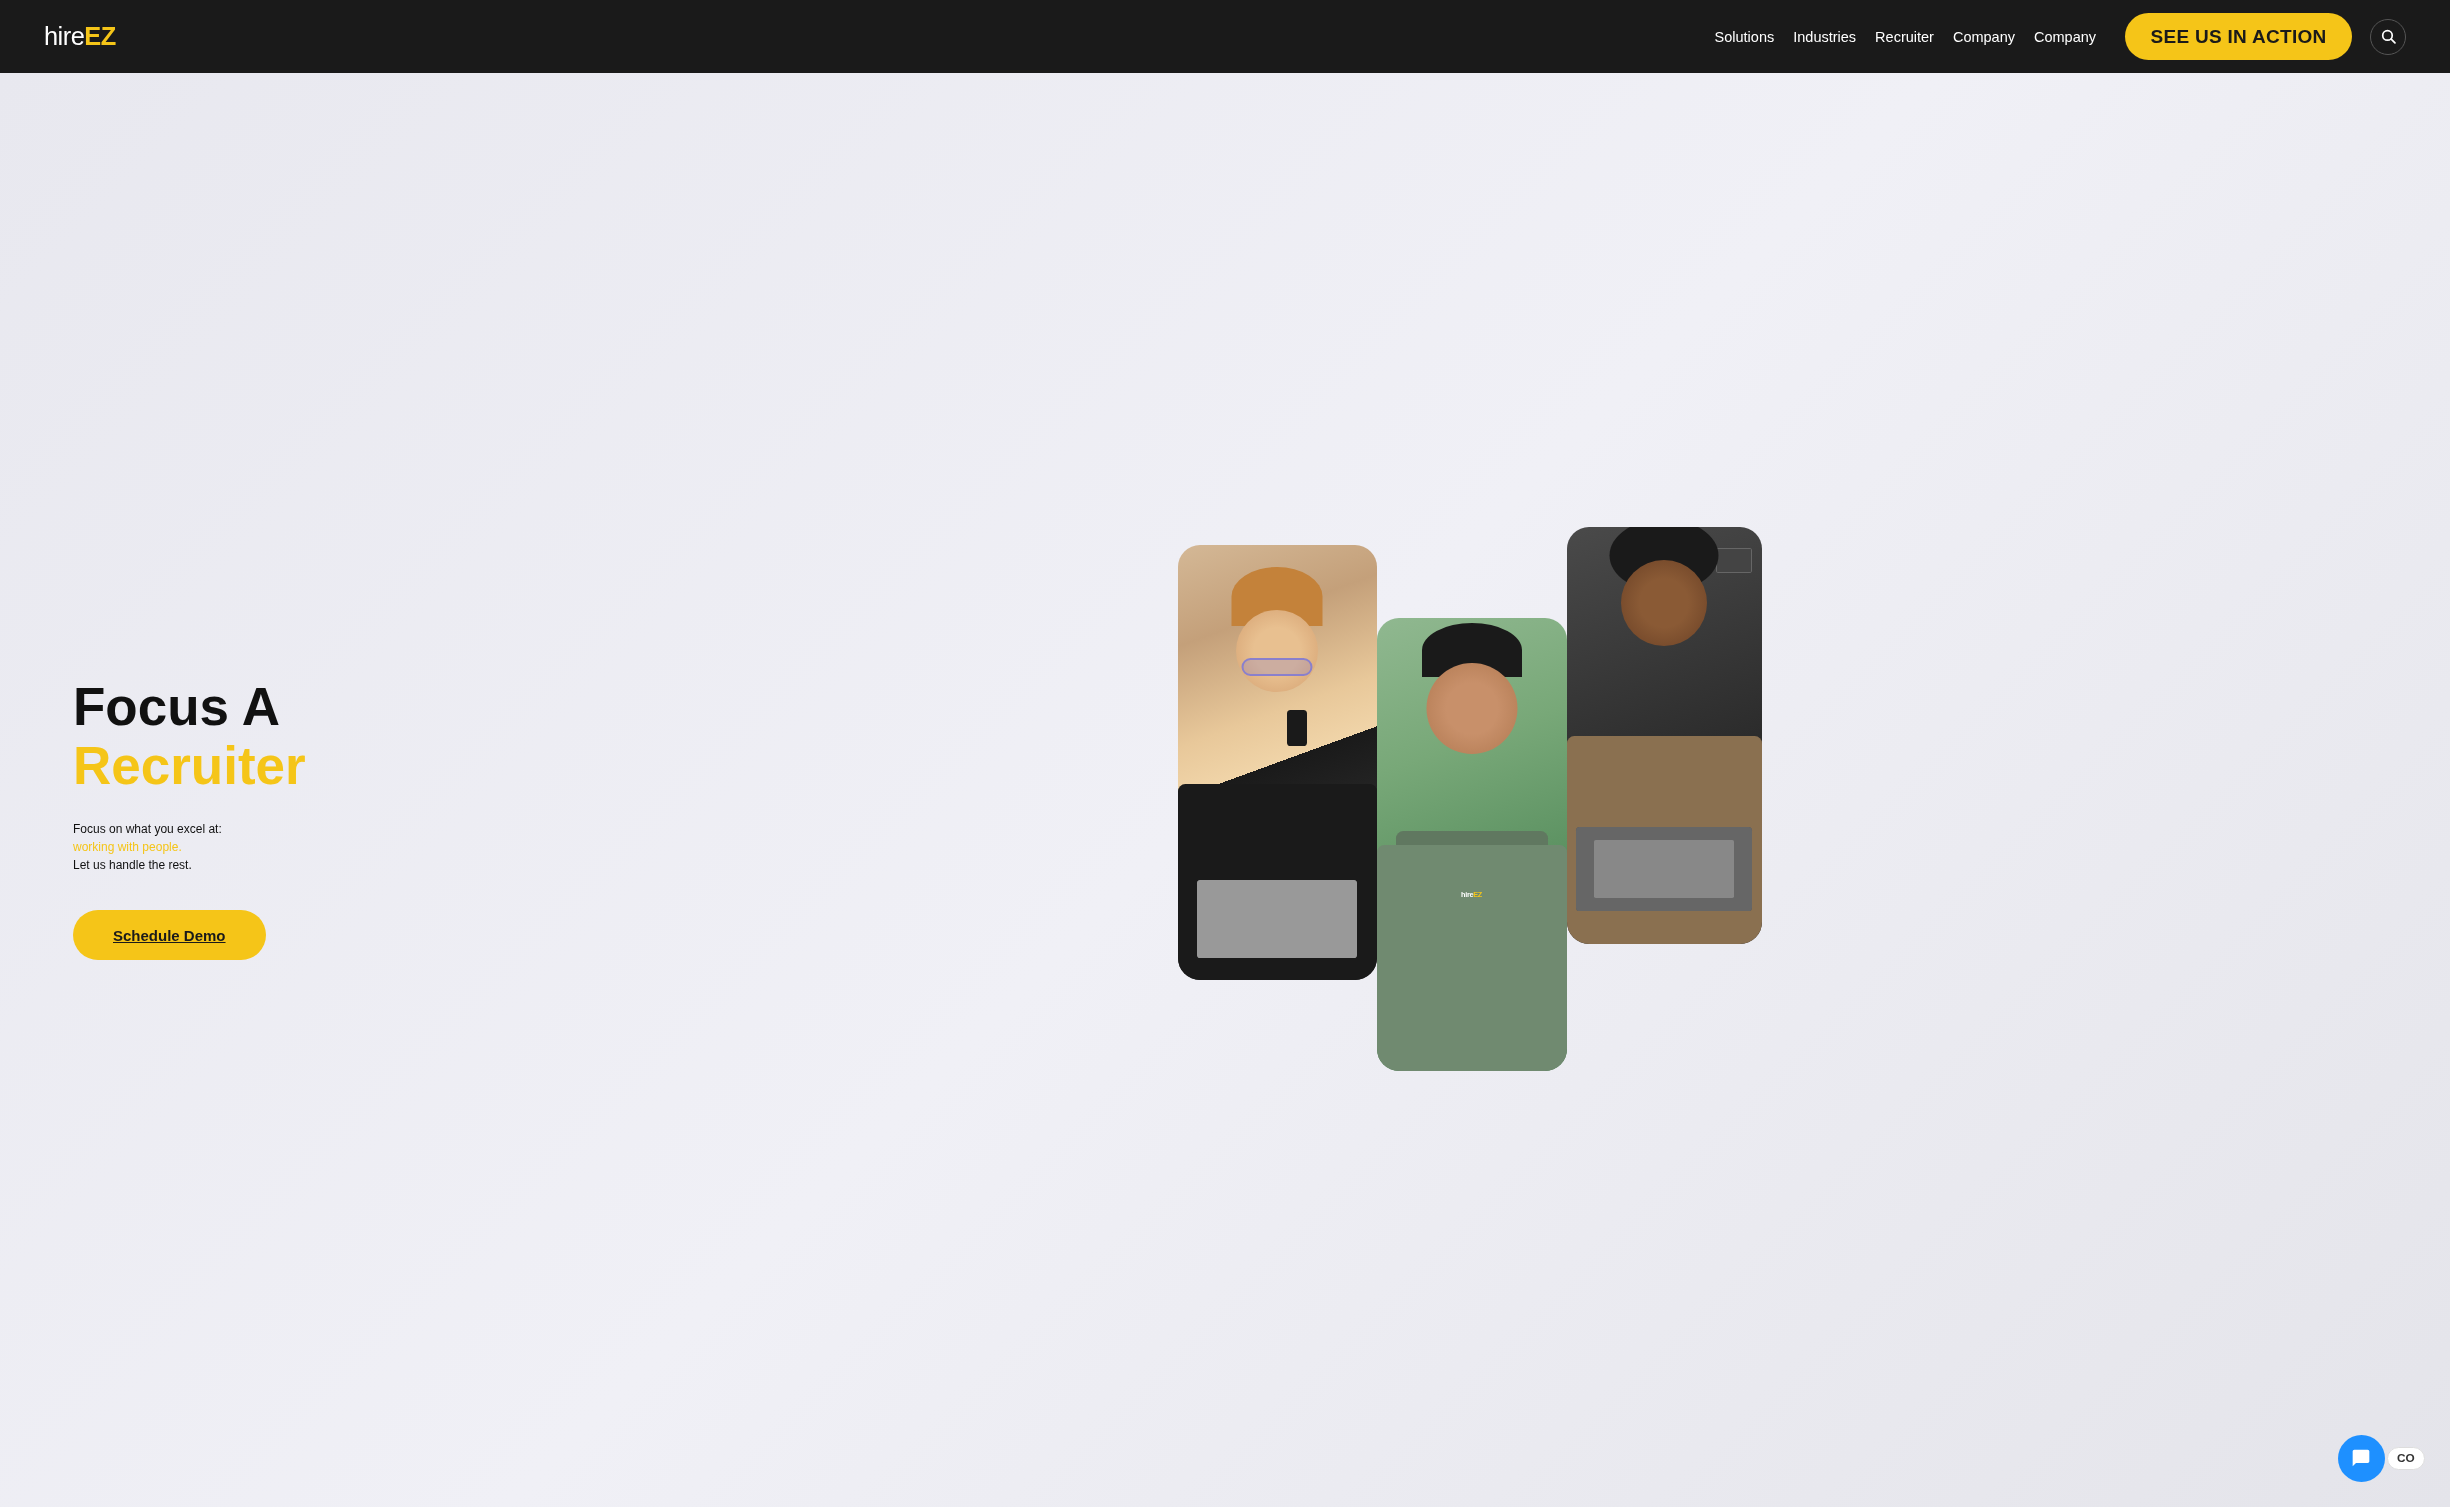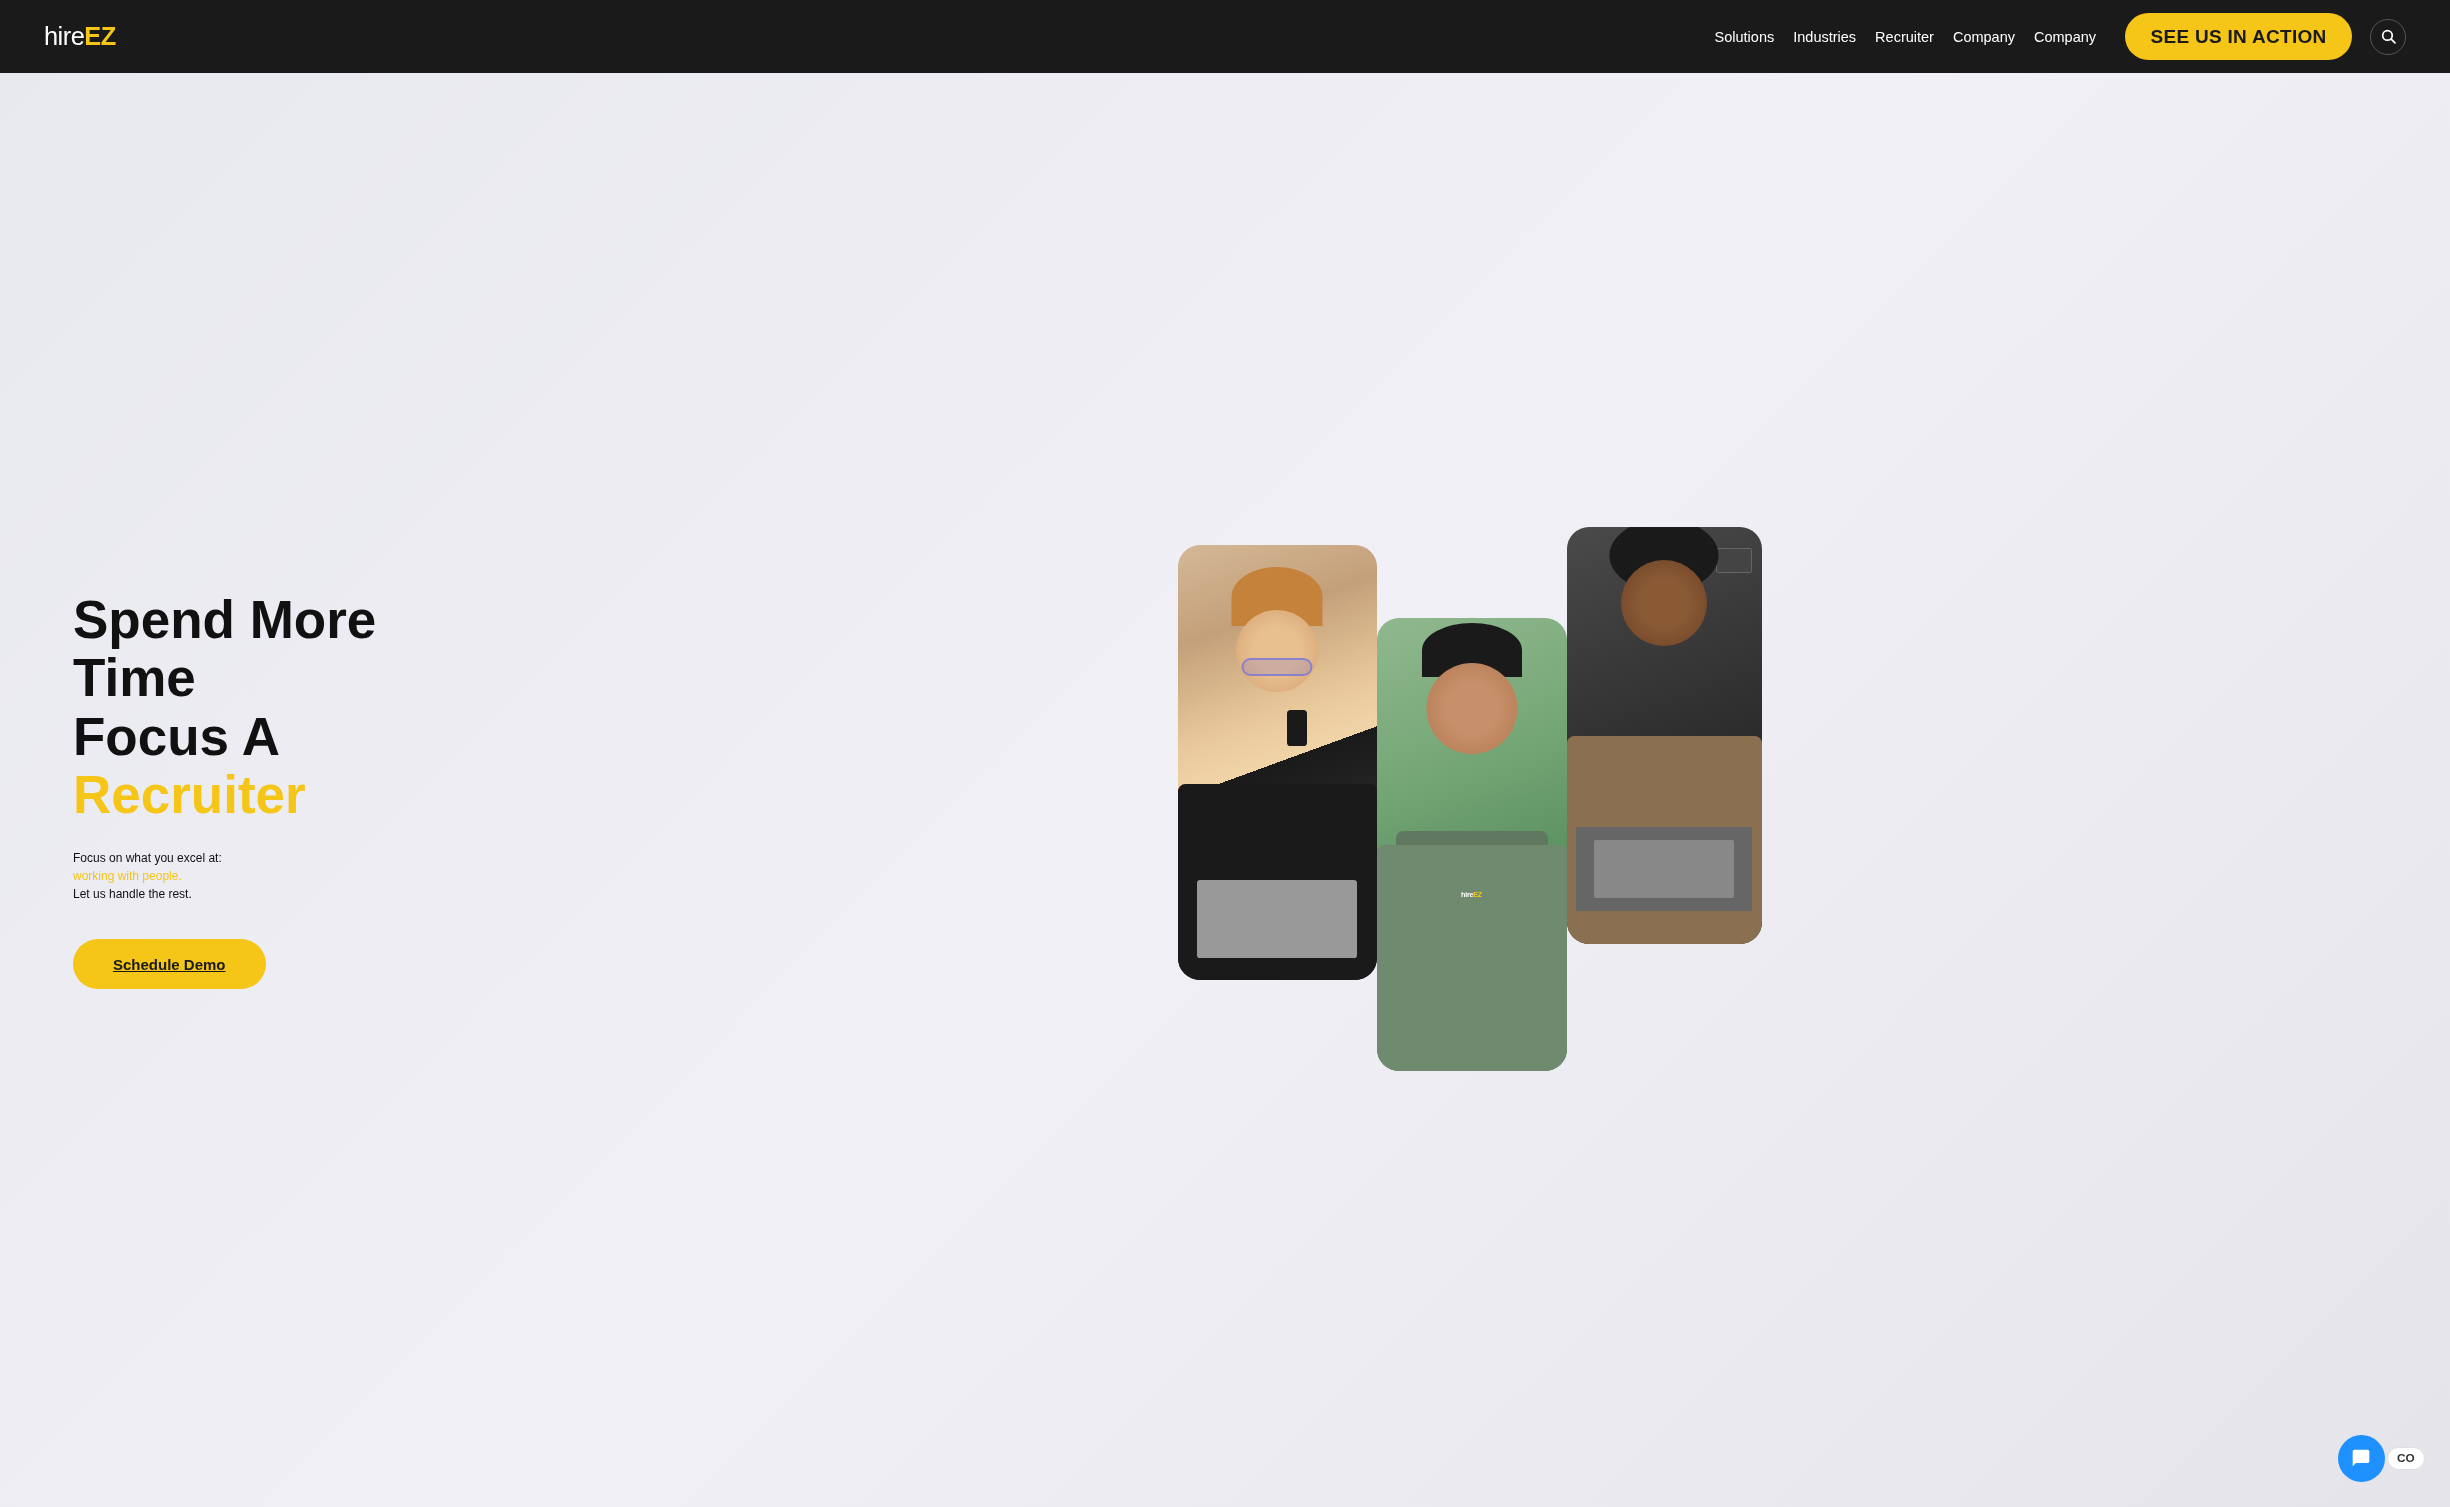--- a/index.html
+++ b/index.html
@@ -336,21 +336,21 @@
     <svg width="16.3" height="16.3" viewBox="0 0 24 24" fill="none" stroke="white" stroke-width="2.5" stroke-linecap="round">
       <circle cx="11" cy="11" r="7"></circle>
       <line x1="16.5" y1="16.5" x2="22" y2="22"></line>
     </svg>
   </div>
 </nav>
 
 <section class="hero">
   <div class="hero-left">
     <h1 class="hero-heading">
-      <span>Spend More Time</span><br>
+      <br>
       <span>Focus A </span><span class="hero-heading-accent">Recruiter</span>
     </h1>
     <p class="hero-subtext">
       <span>Focus on what you excel at:</span><br>
       <span class="hero-subtext-accent">working with people.</span><br>
       <span>Let us handle the rest.</span>
     </p>
     <button class="hero-btn">Schedule Demo</button>
   </div>
 

